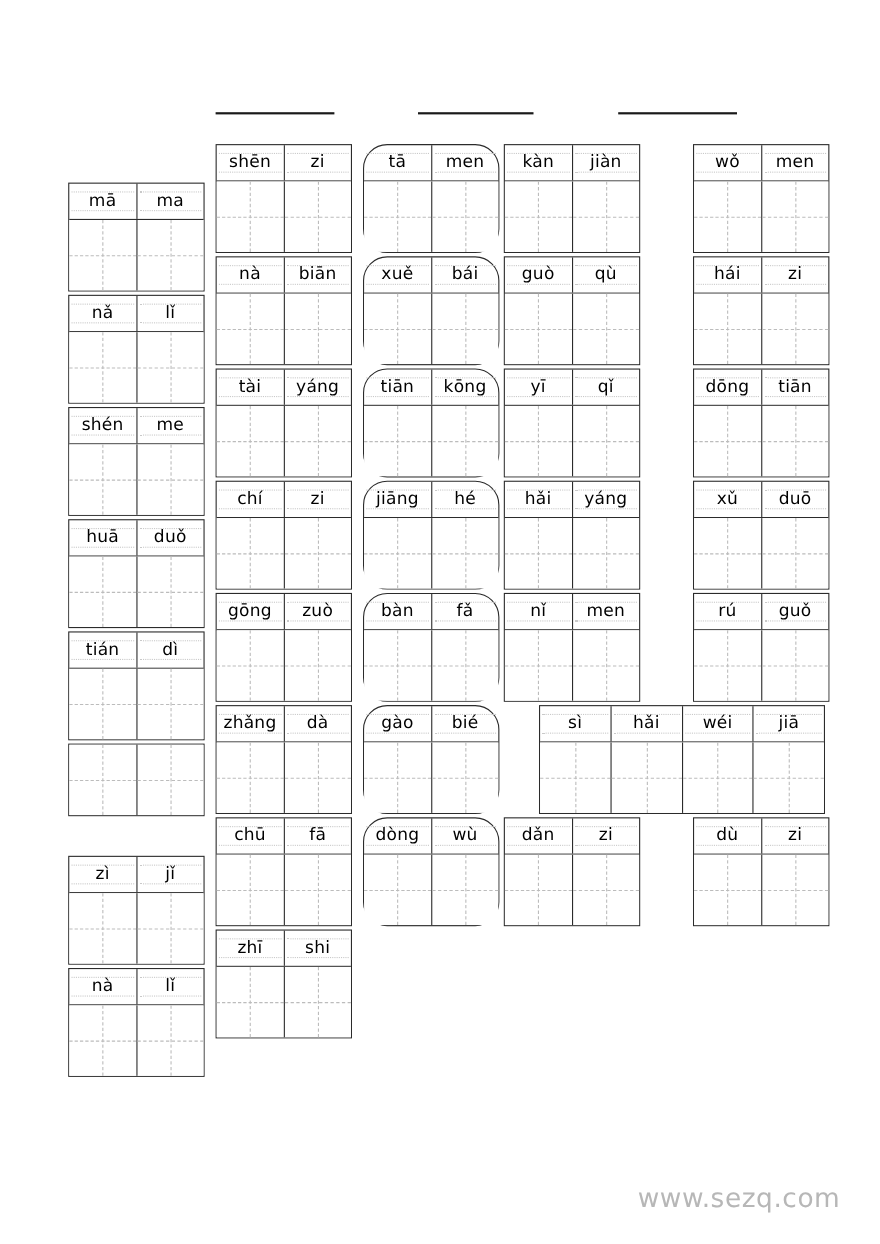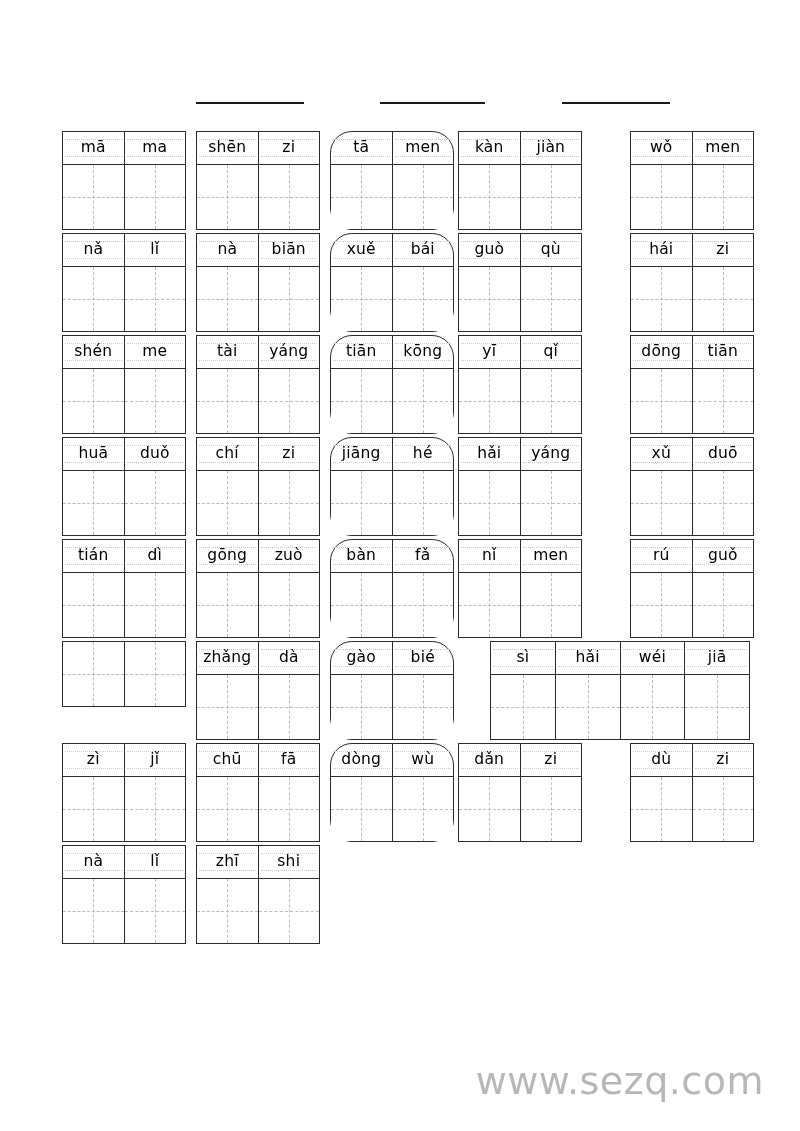--- a/index.html
+++ b/index.html
@@ -56,21 +56,21 @@
   .word-group {
     position: absolute;
     top: 0;
     border: 1.6px solid #2b2b2b;
     background: #fff;
     box-sizing: border-box;
     display: flex;
     flex-direction: column;
   }
   
-  .c1 { left: 0px; }
+  .c1 { left: 0px; margin-top: 35px; }
   .c2 { left: 134px; }
   .c3 { left: 268px; border-radius: 22px; }
   .c4 { left: 396px; }
   .c5 { left: 568px; text-align: right; }
 
   .w2 { width: 124px; }
   .w4 { width: 260px; margin-left: 32px; }
 
   .pinyin-row {
     display: flex;
@@ -145,21 +145,21 @@
     right: 0;
     height: 0;
     border-top: 1.3px dashed #bcbcbc;
   }
 
   
   .watermark {
     position: absolute;
     right: 36px;
     bottom: 28px;
-    font-size: 38px;
+    font-size: 24px;
     color: #b7b7b7;
     letter-spacing: 0.5px;
     font-family: "DejaVu Sans", "Liberation Sans", sans-serif;
     white-space: nowrap;
   }
 </style>
 </head>
 <body>
 
 <div class="page">

